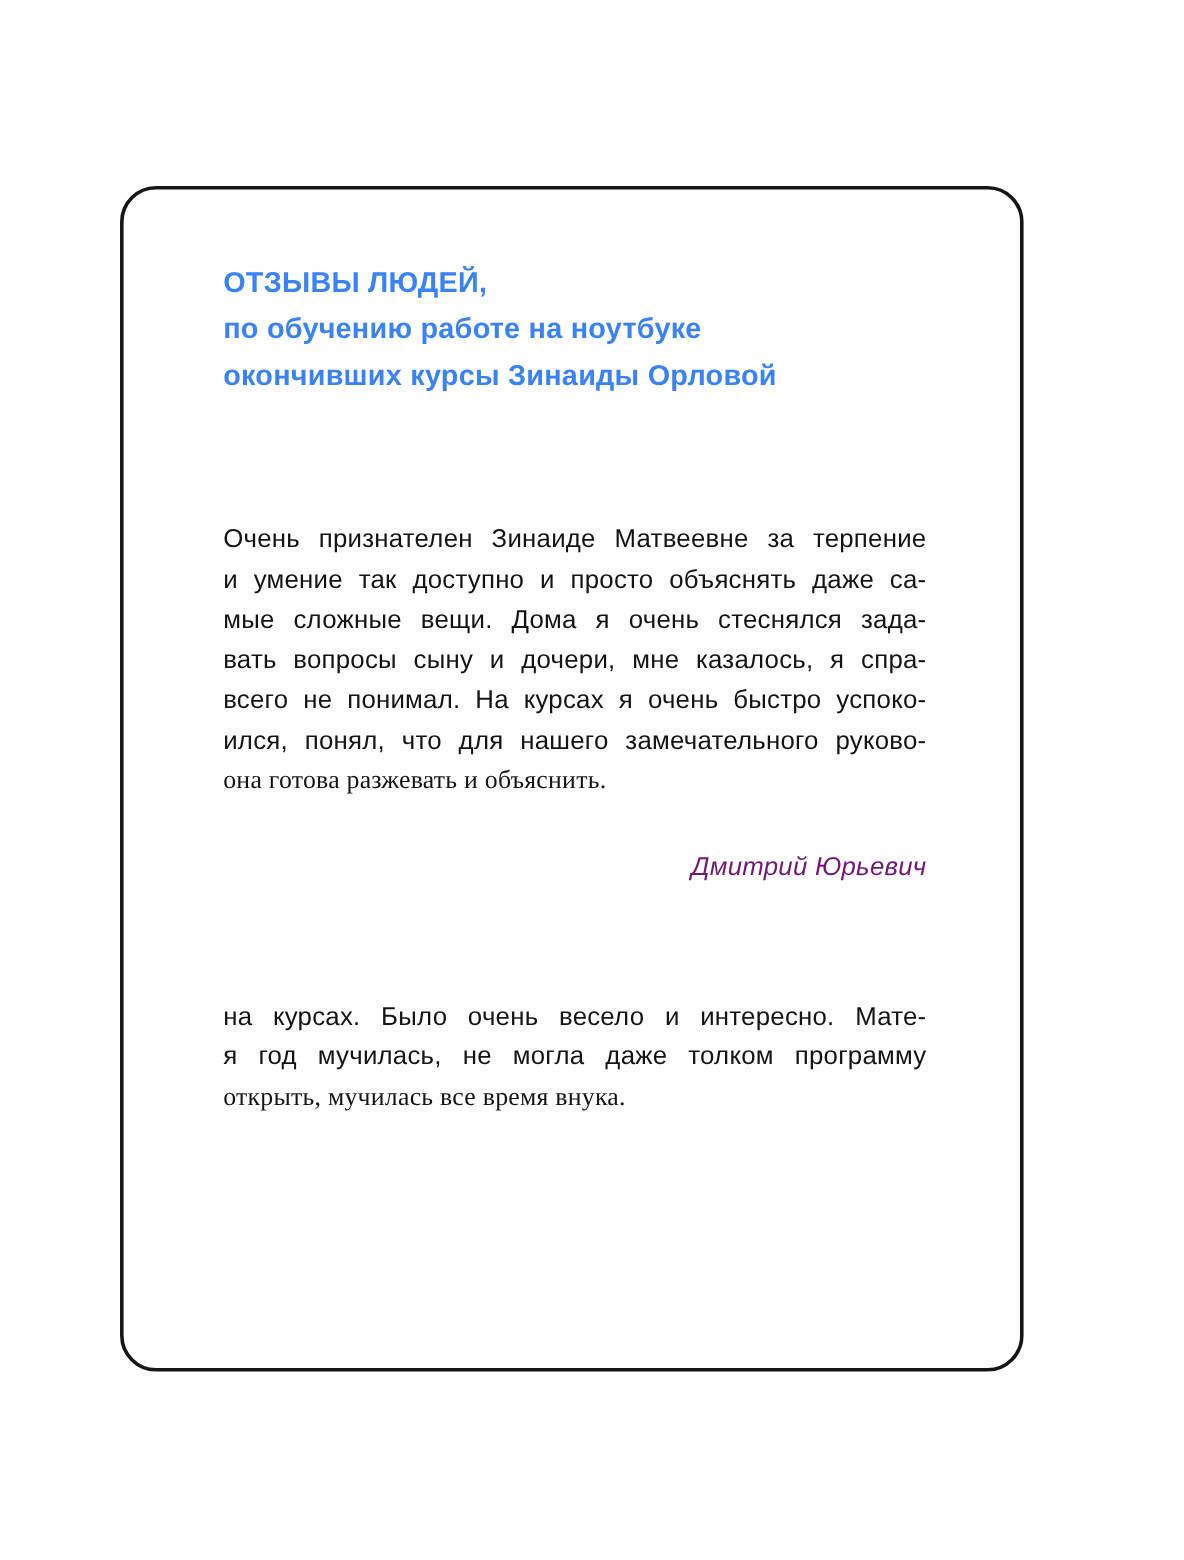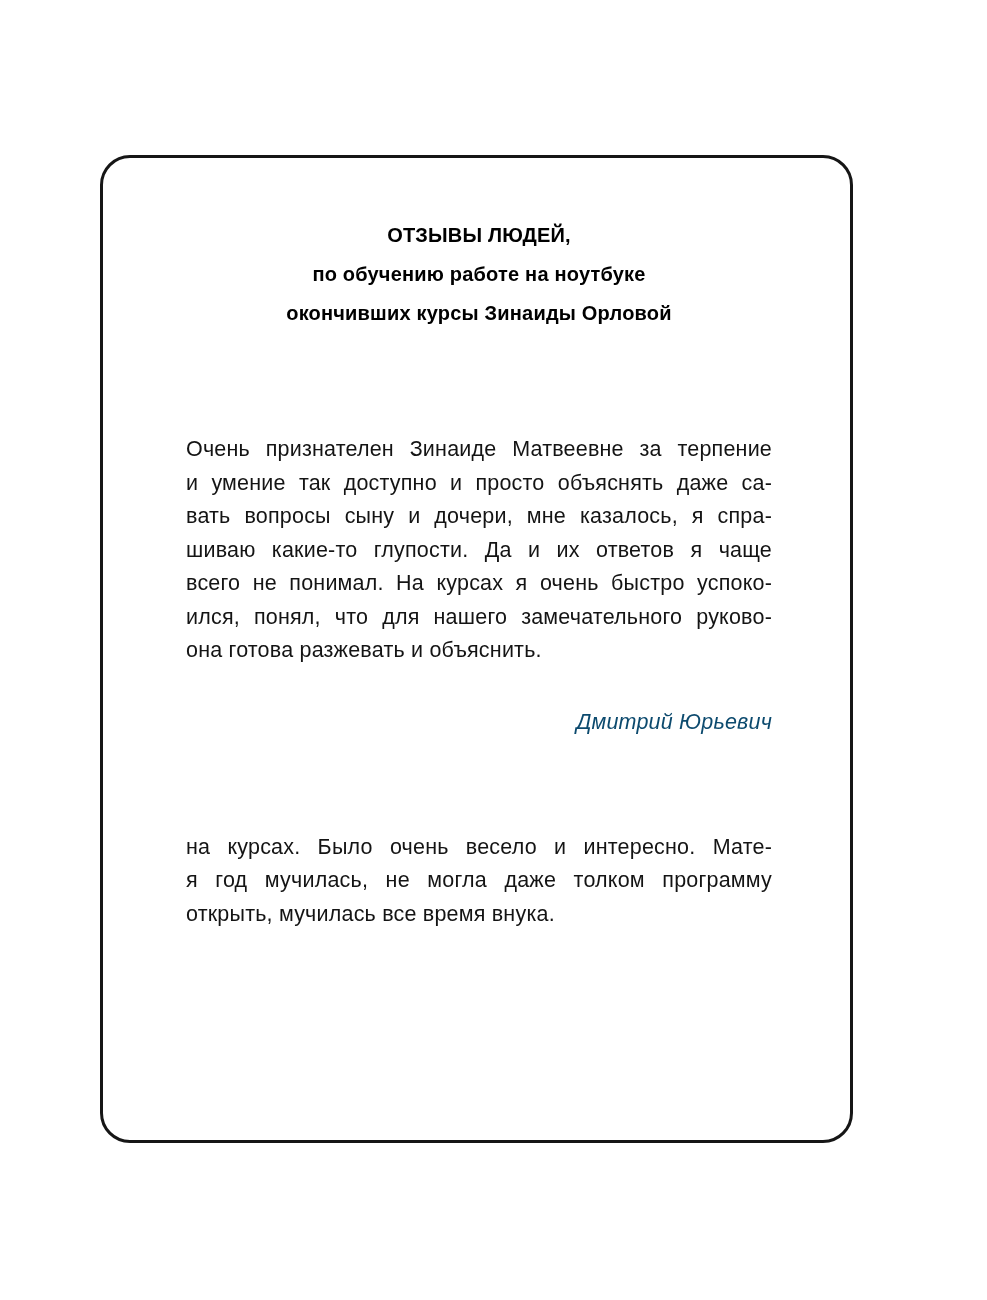--- a/index.html
+++ b/index.html
@@ -27,25 +27,24 @@
     background: #ffffff;
   }
   .frame-inner {
     position: absolute;
     left: 83px;
     right: 78px;
     top: 0;
   }
   .page-title {
     margin: 58px 0 0 0;
-    text-align: center;
     font-weight: bold;
-    font-size: 20px;
+    font-size: 24px;
     line-height: 39px;
-    color: #000000;
+    color: #3b82f6;
     letter-spacing: 0.2px;
   }
   .title-line {
     display: block;
   }
   .testimonial-1 {
     margin-top: 100px;
   }
   .testimonial-2 {
     margin-top: 92px;
@@ -56,49 +55,50 @@
     letter-spacing: 0.2px;
     color: #141414;
   }
   .tline {
     text-align: justify;
     text-align-last: justify;
     white-space: normal;
   }
   .tline-last {
     text-align-last: left;
+    font-family: Liberation Serif, serif;
   }
   .testimonial-author {
     margin-top: 38px;
     text-align: right;
     font-style: italic;
     font-size: 21.5px;
     line-height: 33px;
     letter-spacing: 0.2px;
-    color: #0c4a6e;
+    color: #701a75;
   }
 </style>
 </head>
 <body>
 
 <div class="frame">
   <div class="frame-inner">
 
     <h1 class="page-title">
       <span class="title-line">ОТЗЫВЫ ЛЮДЕЙ,</span>
       <span class="title-line">по обучению работе на ноутбуке</span>
       <span class="title-line">окончивших курсы Зинаиды Орловой</span>
     </h1>
 
     <section class="testimonial-1">
       <div class="testimonial-text">
           <div class="tline">Очень признателен Зинаиде Матвеевне за терпение</div>
           <div class="tline">и умение так доступно и просто объяснять даже са-</div>
+          <div class="tline">мые сложные вещи. Дома я очень стеснялся зада-</div>
           <div class="tline">вать вопросы сыну и дочери, мне казалось, я спра-</div>
-          <div class="tline">шиваю какие-то глупости. Да и их ответов я чаще</div>
           <div class="tline">всего не понимал. На курсах я очень быстро успоко-</div>
           <div class="tline">ился, понял, что для нашего замечательного руково-</div>
           <div class="tline tline-last">она готова разжевать и объяснить.</div>
         </div>
       <div class="testimonial-author">Дмитрий Юрьевич</div>
     </section>
 
     <section class="testimonial-2">
       <div class="testimonial-text">
           <div class="tline">на курсах. Было очень весело и интересно. Мате-</div>

